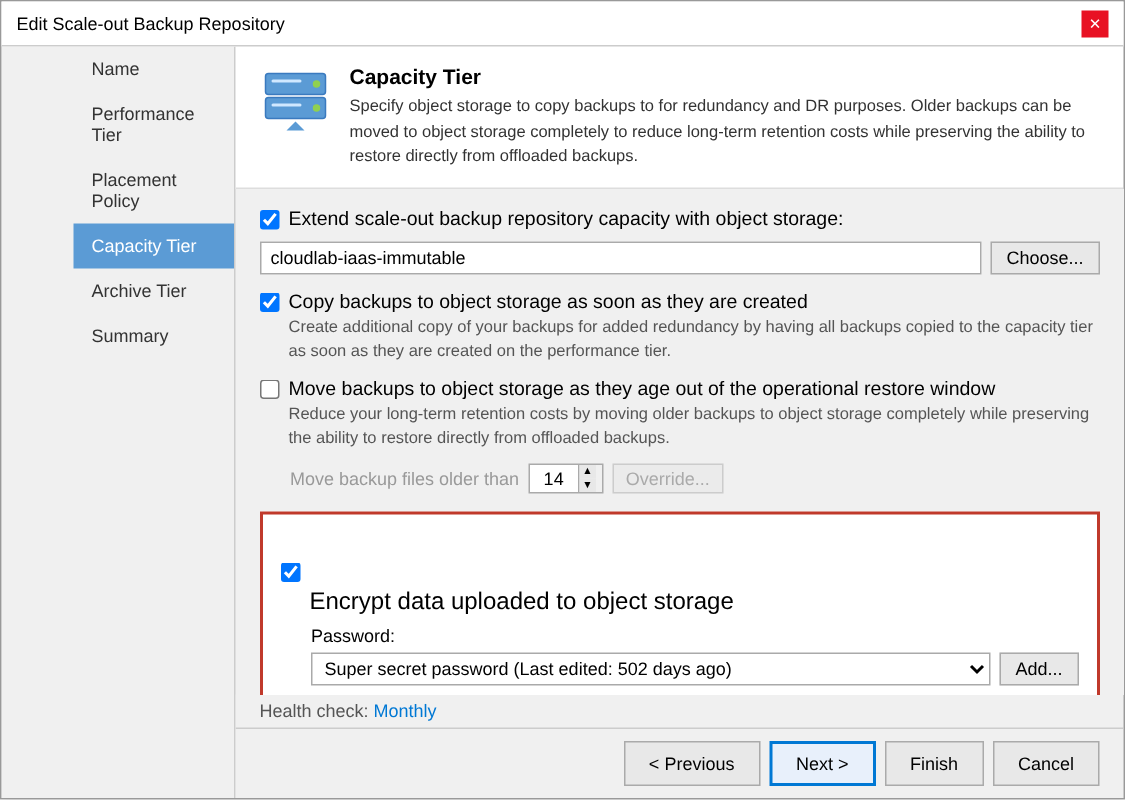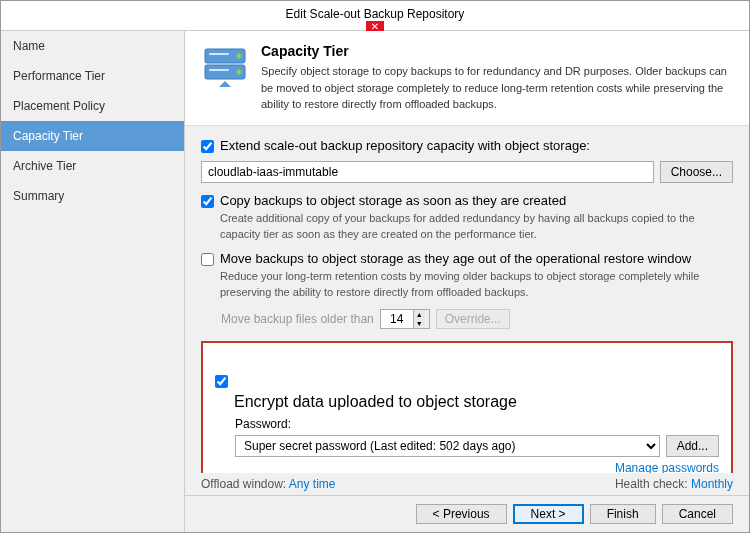--- a/index.html
+++ b/index.html
@@ -16,21 +16,20 @@
     }
 
     .title-bar {
       background: #ffffff;
       border-bottom: 1px solid #ccc;
       padding: 6px 10px;
       display: flex;
       align-items: center;
       justify-content: space-between;
       height: 30px;
-      flex-direction: column;
     }
 
     .title-bar-text {
       font-size: 12px;
       font-weight: normal;
       color: #000;
     }
 
     .close-btn {
       width: 18px;
@@ -45,25 +44,26 @@
       font-size: 10px;
     }
 
     .dialog-body {
       display: flex;
       flex: 1;
       overflow: hidden;
     }
 
     .sidebar {
-      width: 184px;
+      width: 156px;
       background: #f0f0f0;
       border-right: 1px solid #ccc;
       padding-top: 0;
       flex-shrink: 0;
+      padding-left: 48px;
     }
 
     .sidebar-item {
       padding: 8px 12px;
       cursor: pointer;
       color: #333;
       font-size: 12px;
     }
 
     .sidebar-item.active {
@@ -312,21 +312,21 @@
     .button-row {
       padding: 8px 16px;
       display: flex;
       justify-content: flex-end;
       gap: 6px;
       background: #f0f0f0;
       border-top: 1px solid #ccc;
     }
 
     .nav-btn {
-      height: 20px;
+      height: 30px;
       padding: 0 16px;
       border: 1px solid #aaa;
       background: #e8e8e8;
       cursor: pointer;
       font-size: 12px;
     }
 
     .nav-btn.highlighted {
       border: 2px solid #0078d4;
       background: #e8f0fb;
@@ -444,24 +444,20 @@
               <option>Super secret password (Last edited: 502 days ago)</option>
             </select>
             <button class="btn">Add...</button>
           </div>
           <a class="manage-passwords-link">Manage passwords</a>
         </div>
 
       </div>
 
       <div class="footer-status">
-        <div class="footer-status-left">
-          <span>Offload window:</span>
-          <a class="offload-link">Any time</a>
-        </div>
         <div class="footer-status-right">
           <span>Health check:</span>
           <a class="health-link">Monthly</a>
         </div>
       </div>
 
       <div class="button-row">
         <button class="nav-btn">&lt; Previous</button>
         <button class="nav-btn highlighted">Next &gt;</button>
         <button class="nav-btn">Finish</button>

